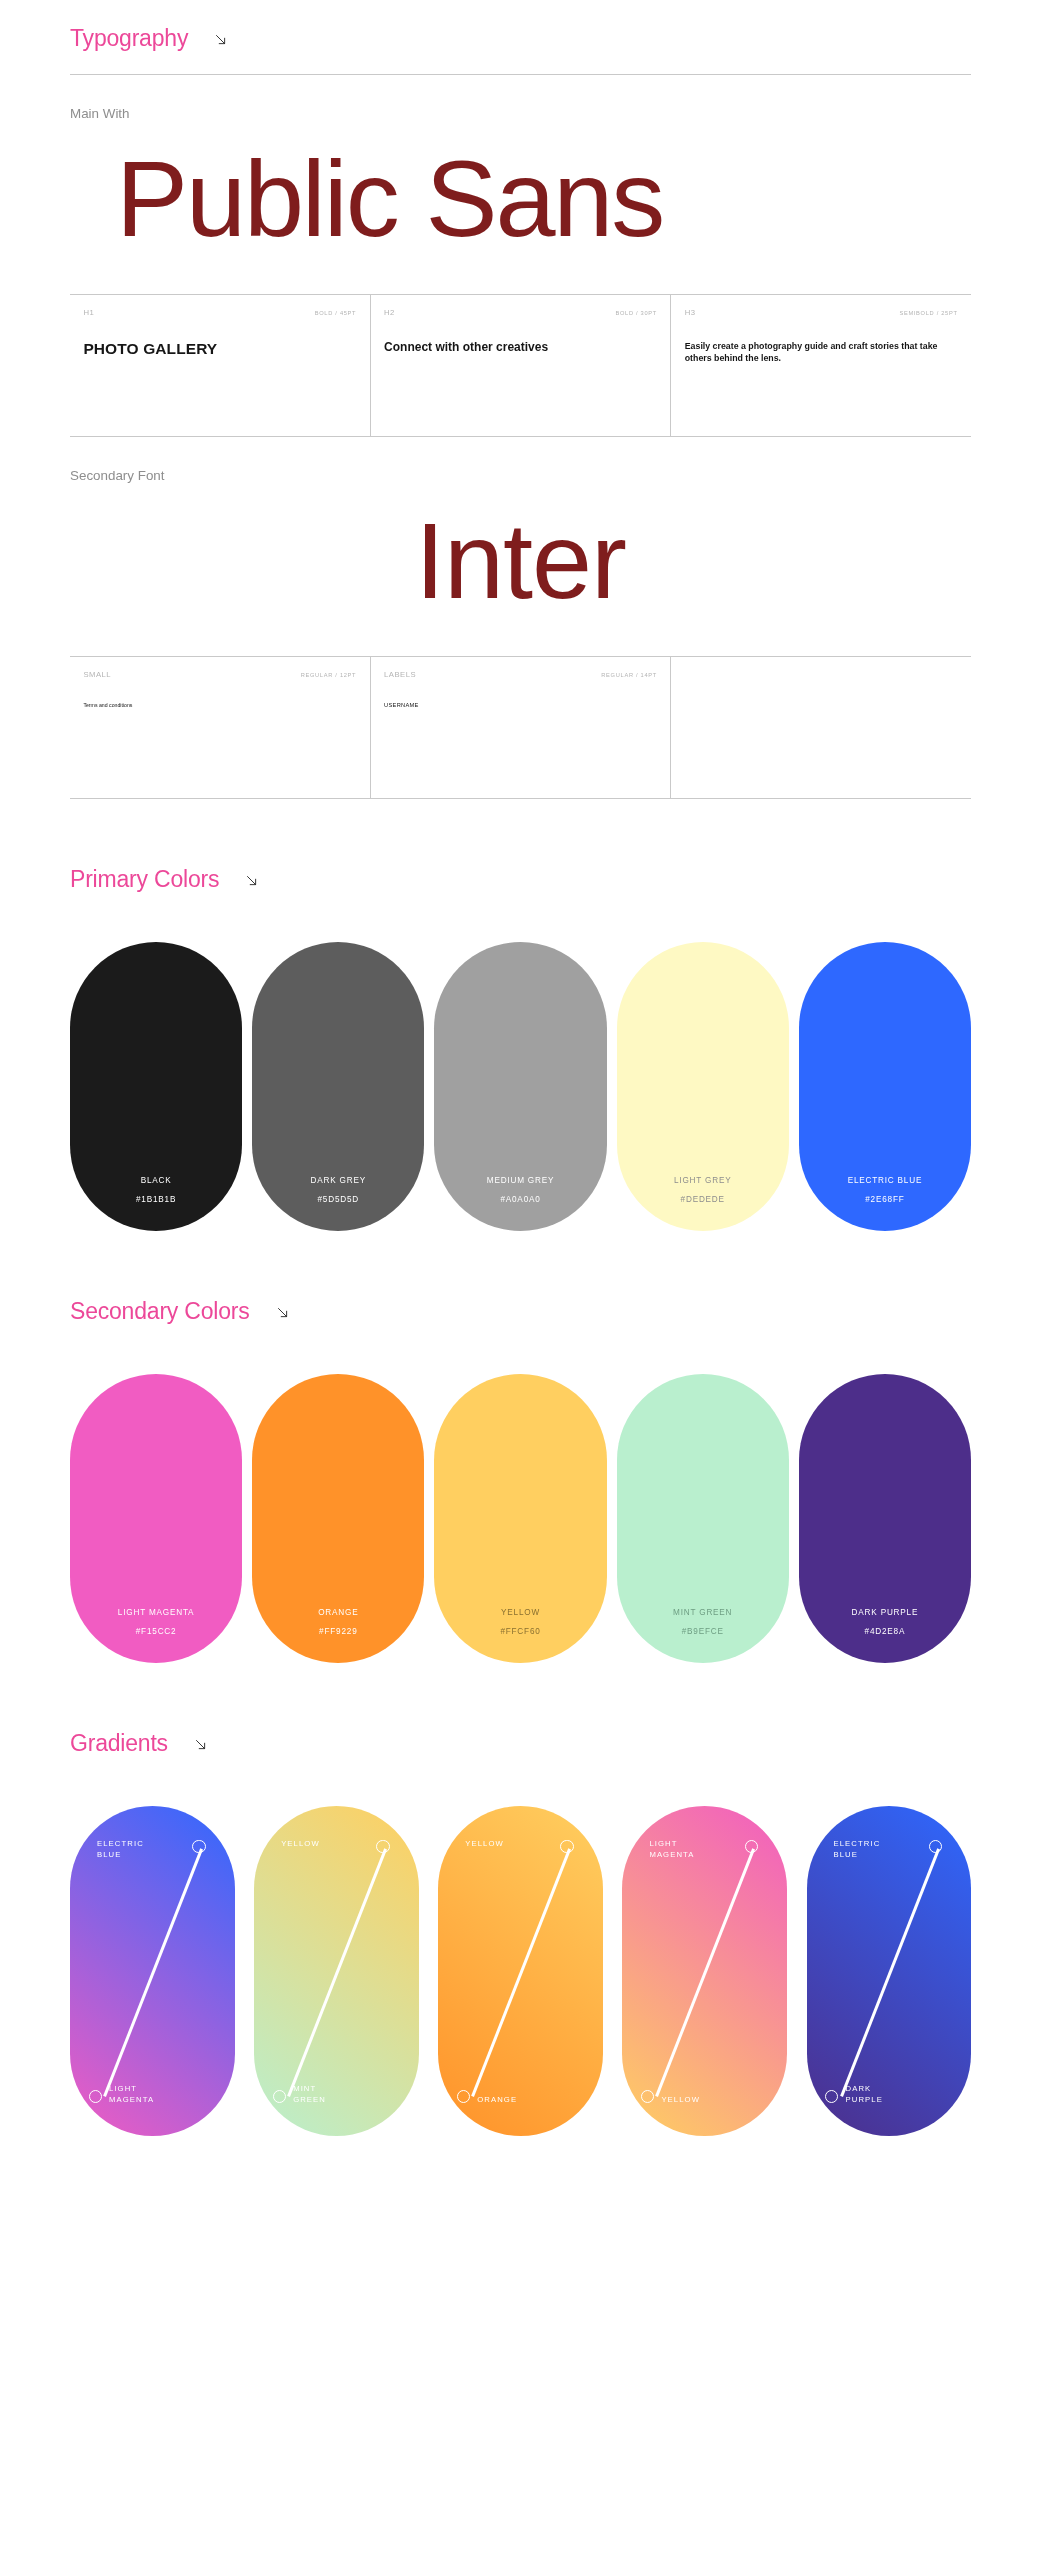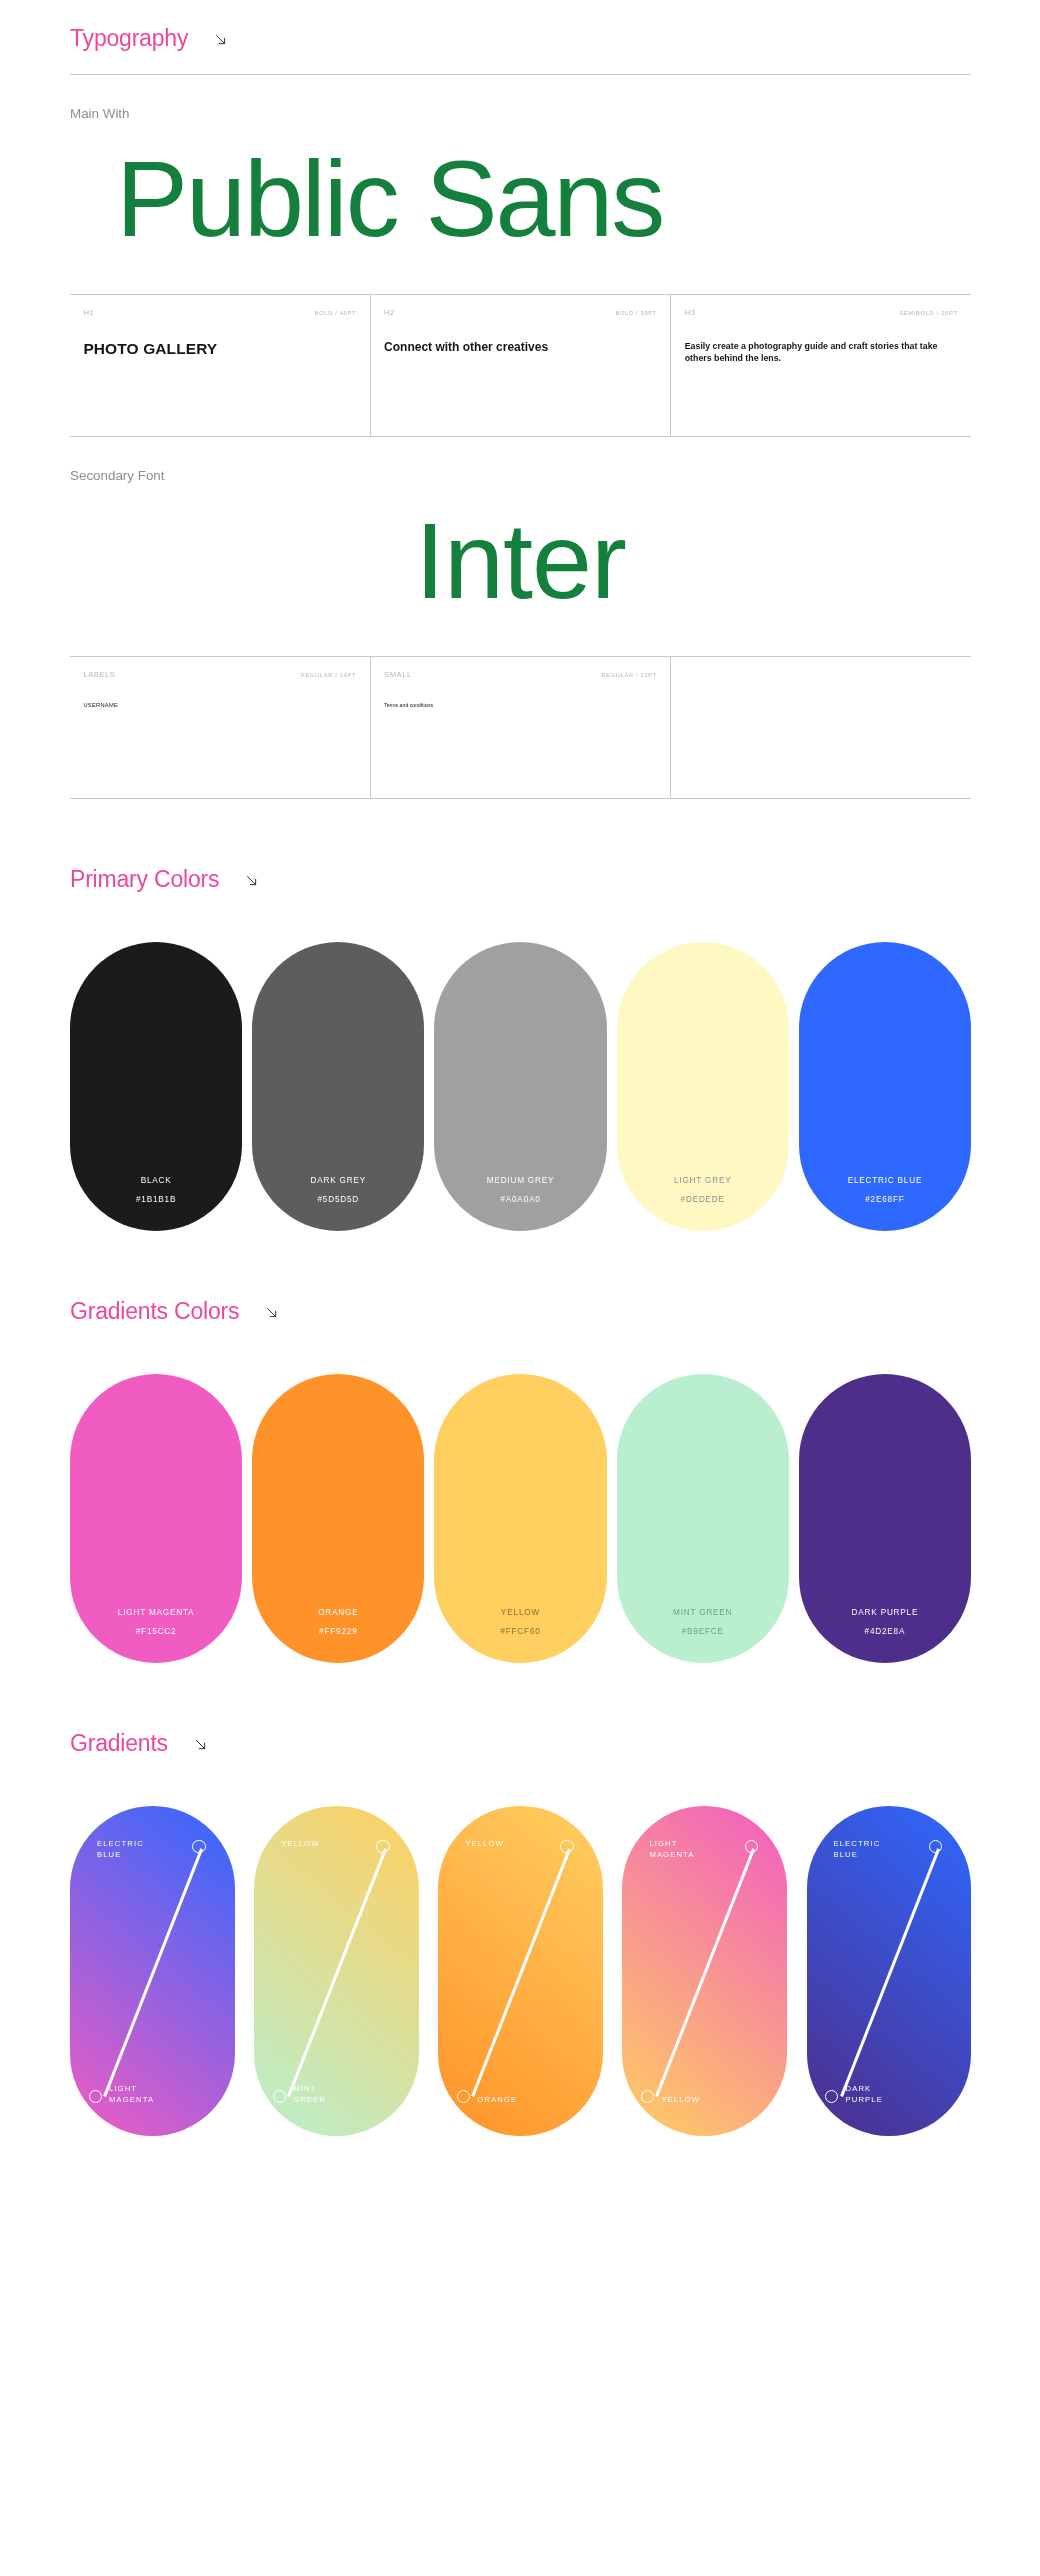--- a/index.html
+++ b/index.html
@@ -44,21 +44,21 @@
     color: #8e8e8e;
     font-weight: 400;
   }
 
   
   .specimen {
     margin: 20.6px 70px 0 70px;
     font-size: 108px;
     line-height: 1.08;
     font-weight: 400;
-    color: #15803d;
+    color: #7f1d1d;
     letter-spacing: -2.1px;
     white-space: nowrap;
   }
   .specimen.main { text-align: left; padding-left: 46px; }
   .specimen.secondary { text-align: center; letter-spacing: -1px; }
 
   
   .type-table {
     margin: 36px 70px 0 70px;
     border-top: 1px solid #c9c9c9;
@@ -207,31 +207,31 @@
       <div class="cell-body s-h3">Easily create a photography guide and craft stories that take others behind the lens.</div>
     </div>
   </div>
 
   <div class="sub-label">Secondary Font</div>
   <div class="specimen secondary">Inter</div>
 
   <div class="type-table short">
     <div class="type-cell">
       <div class="cell-meta">
+        <span class="cell-tag">SMALL</span>
+        <span class="cell-spec">REGULAR / 12PT</span>
+      </div>
+      <div class="cell-body s-small">Terms and conditions</div>
+    </div>
+    <div class="type-cell">
+      <div class="cell-meta">
         <span class="cell-tag">LABELS</span>
         <span class="cell-spec">REGULAR / 14PT</span>
       </div>
       <div class="cell-body s-label">USERNAME</div>
-    </div>
-    <div class="type-cell">
-      <div class="cell-meta">
-        <span class="cell-tag">SMALL</span>
-        <span class="cell-spec">REGULAR / 12PT</span>
-      </div>
-      <div class="cell-body s-small">Terms and conditions</div>
     </div>
     <div class="type-cell empty"></div>
   </div>
 
   <div class="spacer-md"></div>
 
   <div class="section-head">
     <span>Primary Colors</span>
     <span class="arrow-icon">
       <svg viewBox="0 0 24 24" fill="none" stroke="#111111" stroke-width="1.3">
@@ -259,21 +259,21 @@
       </div>
       <div class="swatch" style="background: rgb(46, 104, 255); color: rgb(255, 255, 255);">
         <div class="swatch-name">ELECTRIC BLUE</div>
         <div class="swatch-hex">#2E68FF</div>
       </div>
     </div>
 
   <div class="spacer-md"></div>
 
   <div class="section-head">
-    <span>Gradients Colors</span>
+    <span>Secondary Colors</span>
     <span class="arrow-icon">
       <svg viewBox="0 0 24 24" fill="none" stroke="#111111" stroke-width="1.3">
         <line x1="5" y1="5" x2="18" y2="18"></line>
         <polyline points="18,9 18,18 9,18"></polyline>
       </svg>
     </span>
   </div>
   <div class="swatch-row" id="secondary-swatches">
       <div class="swatch" style="background: rgb(241, 92, 194); color: rgb(255, 255, 255);">
         <div class="swatch-name">LIGHT MAGENTA</div>

